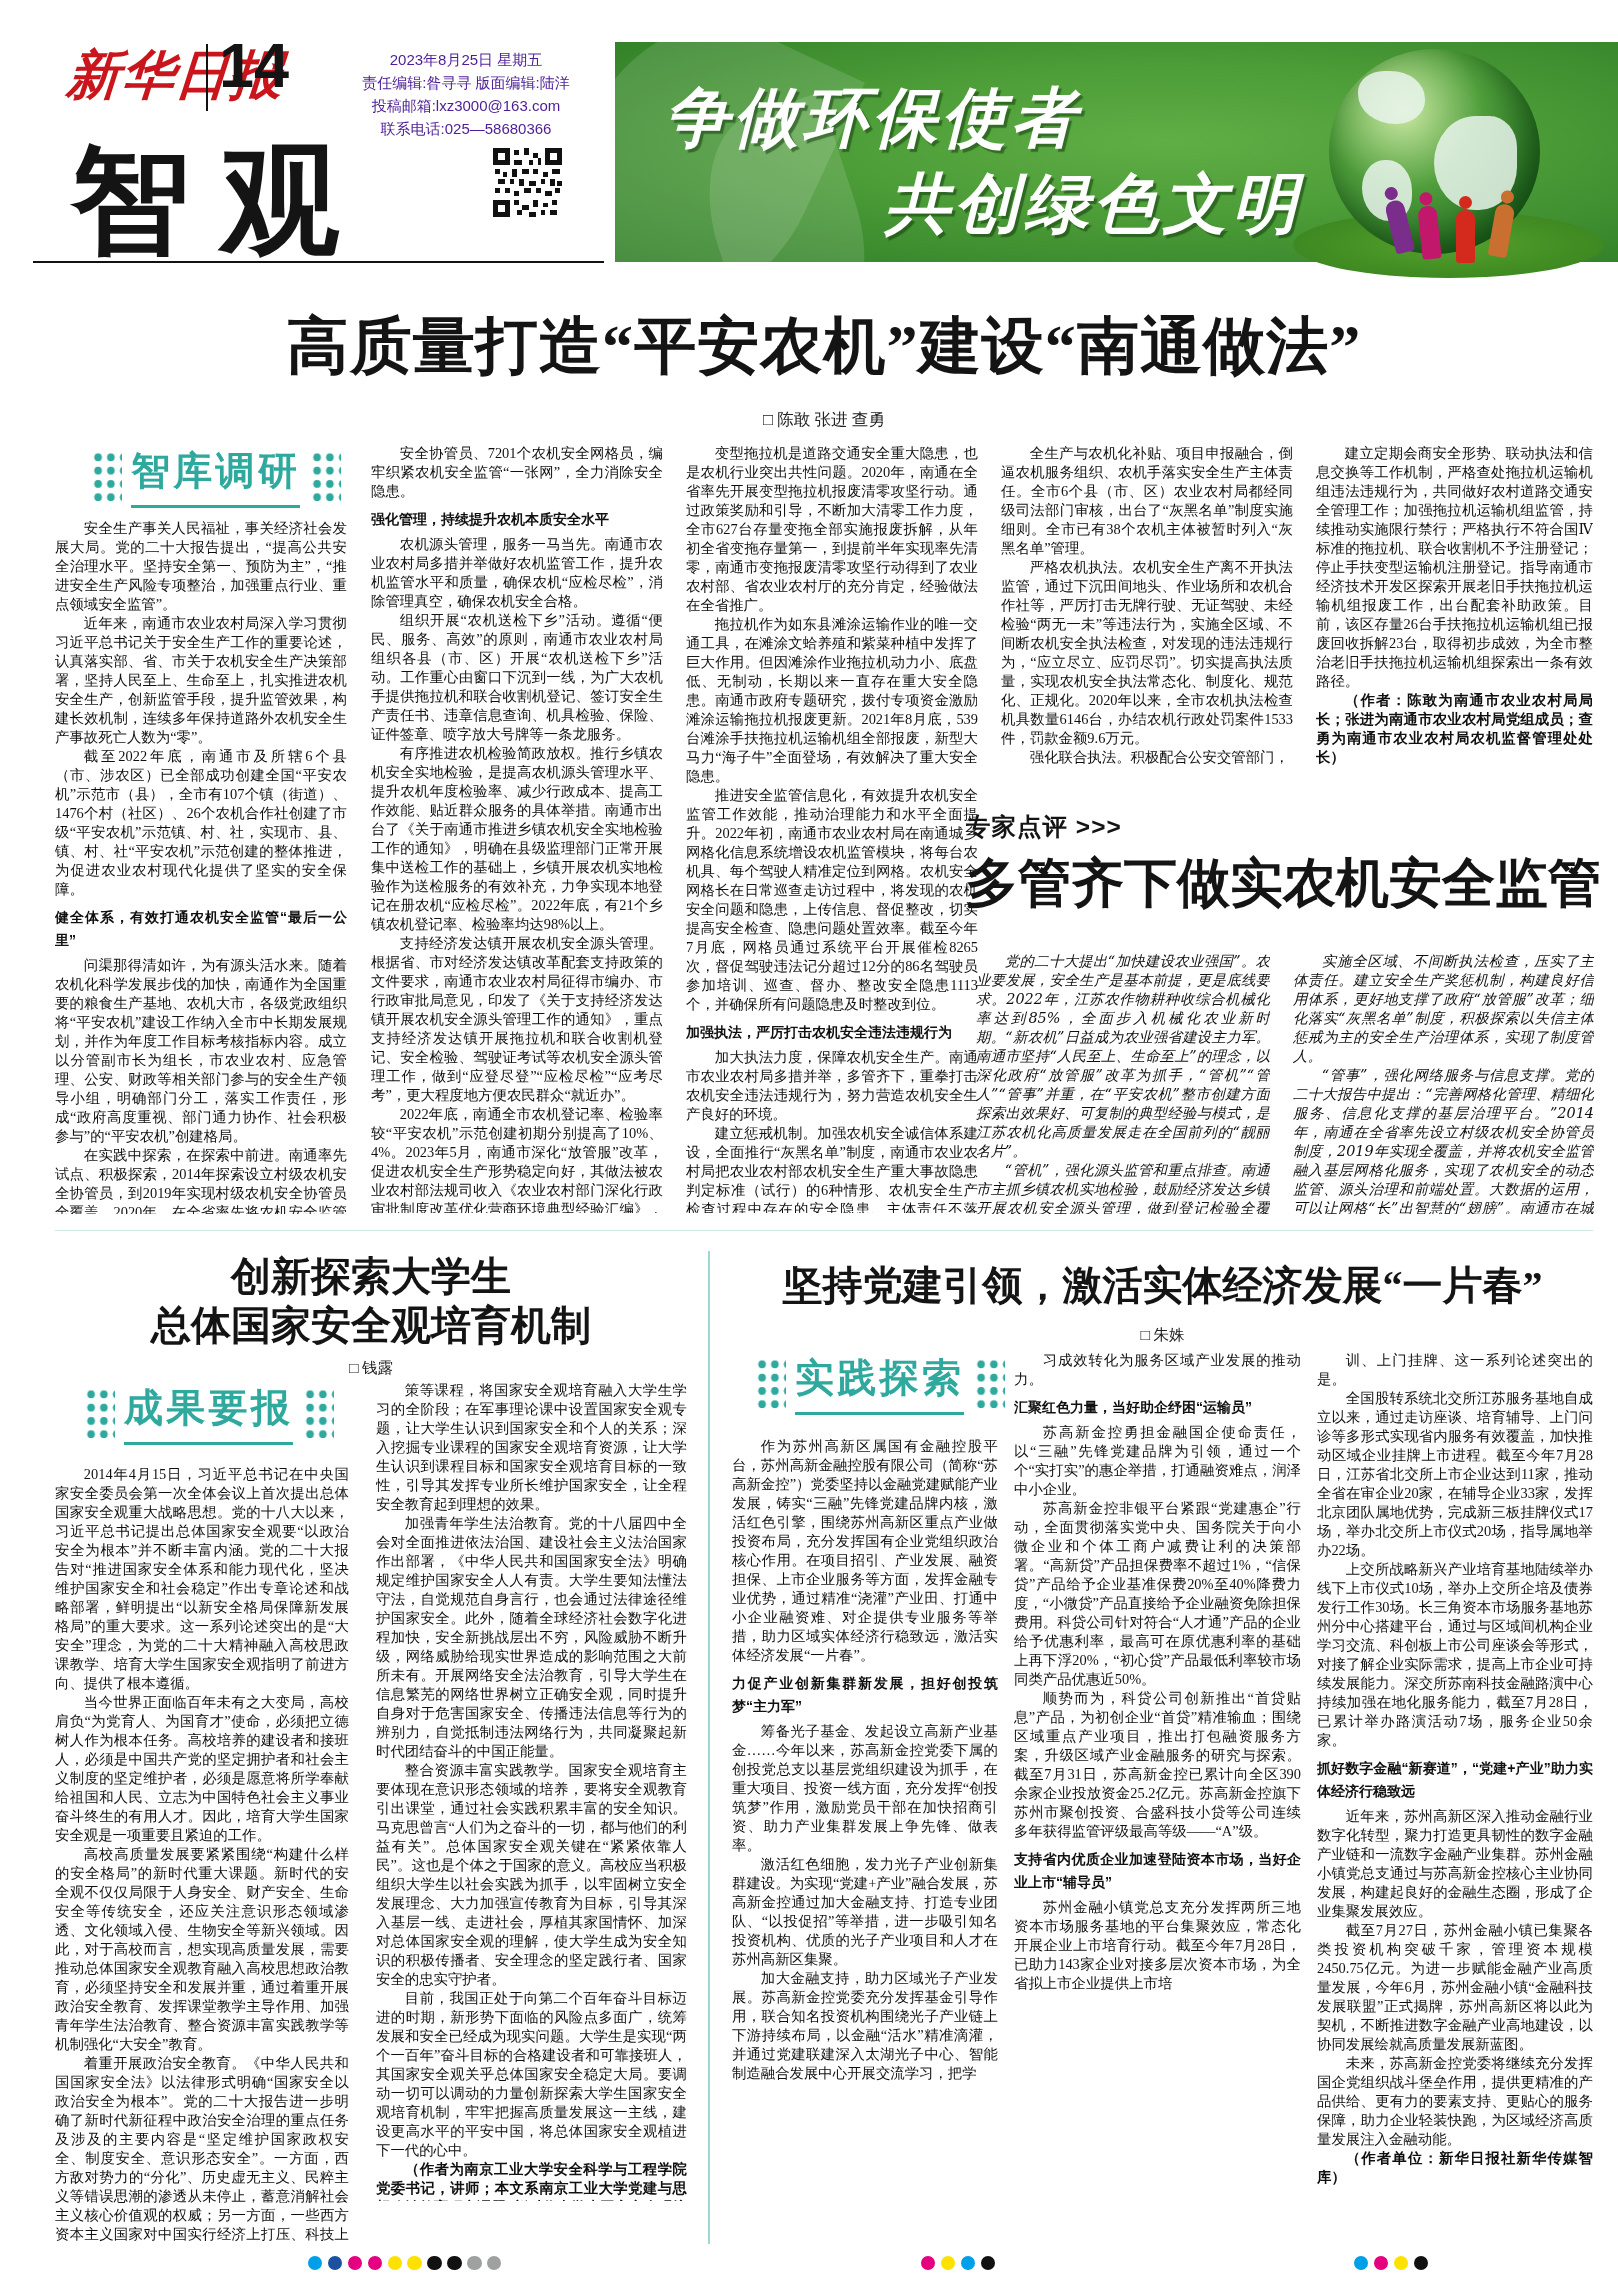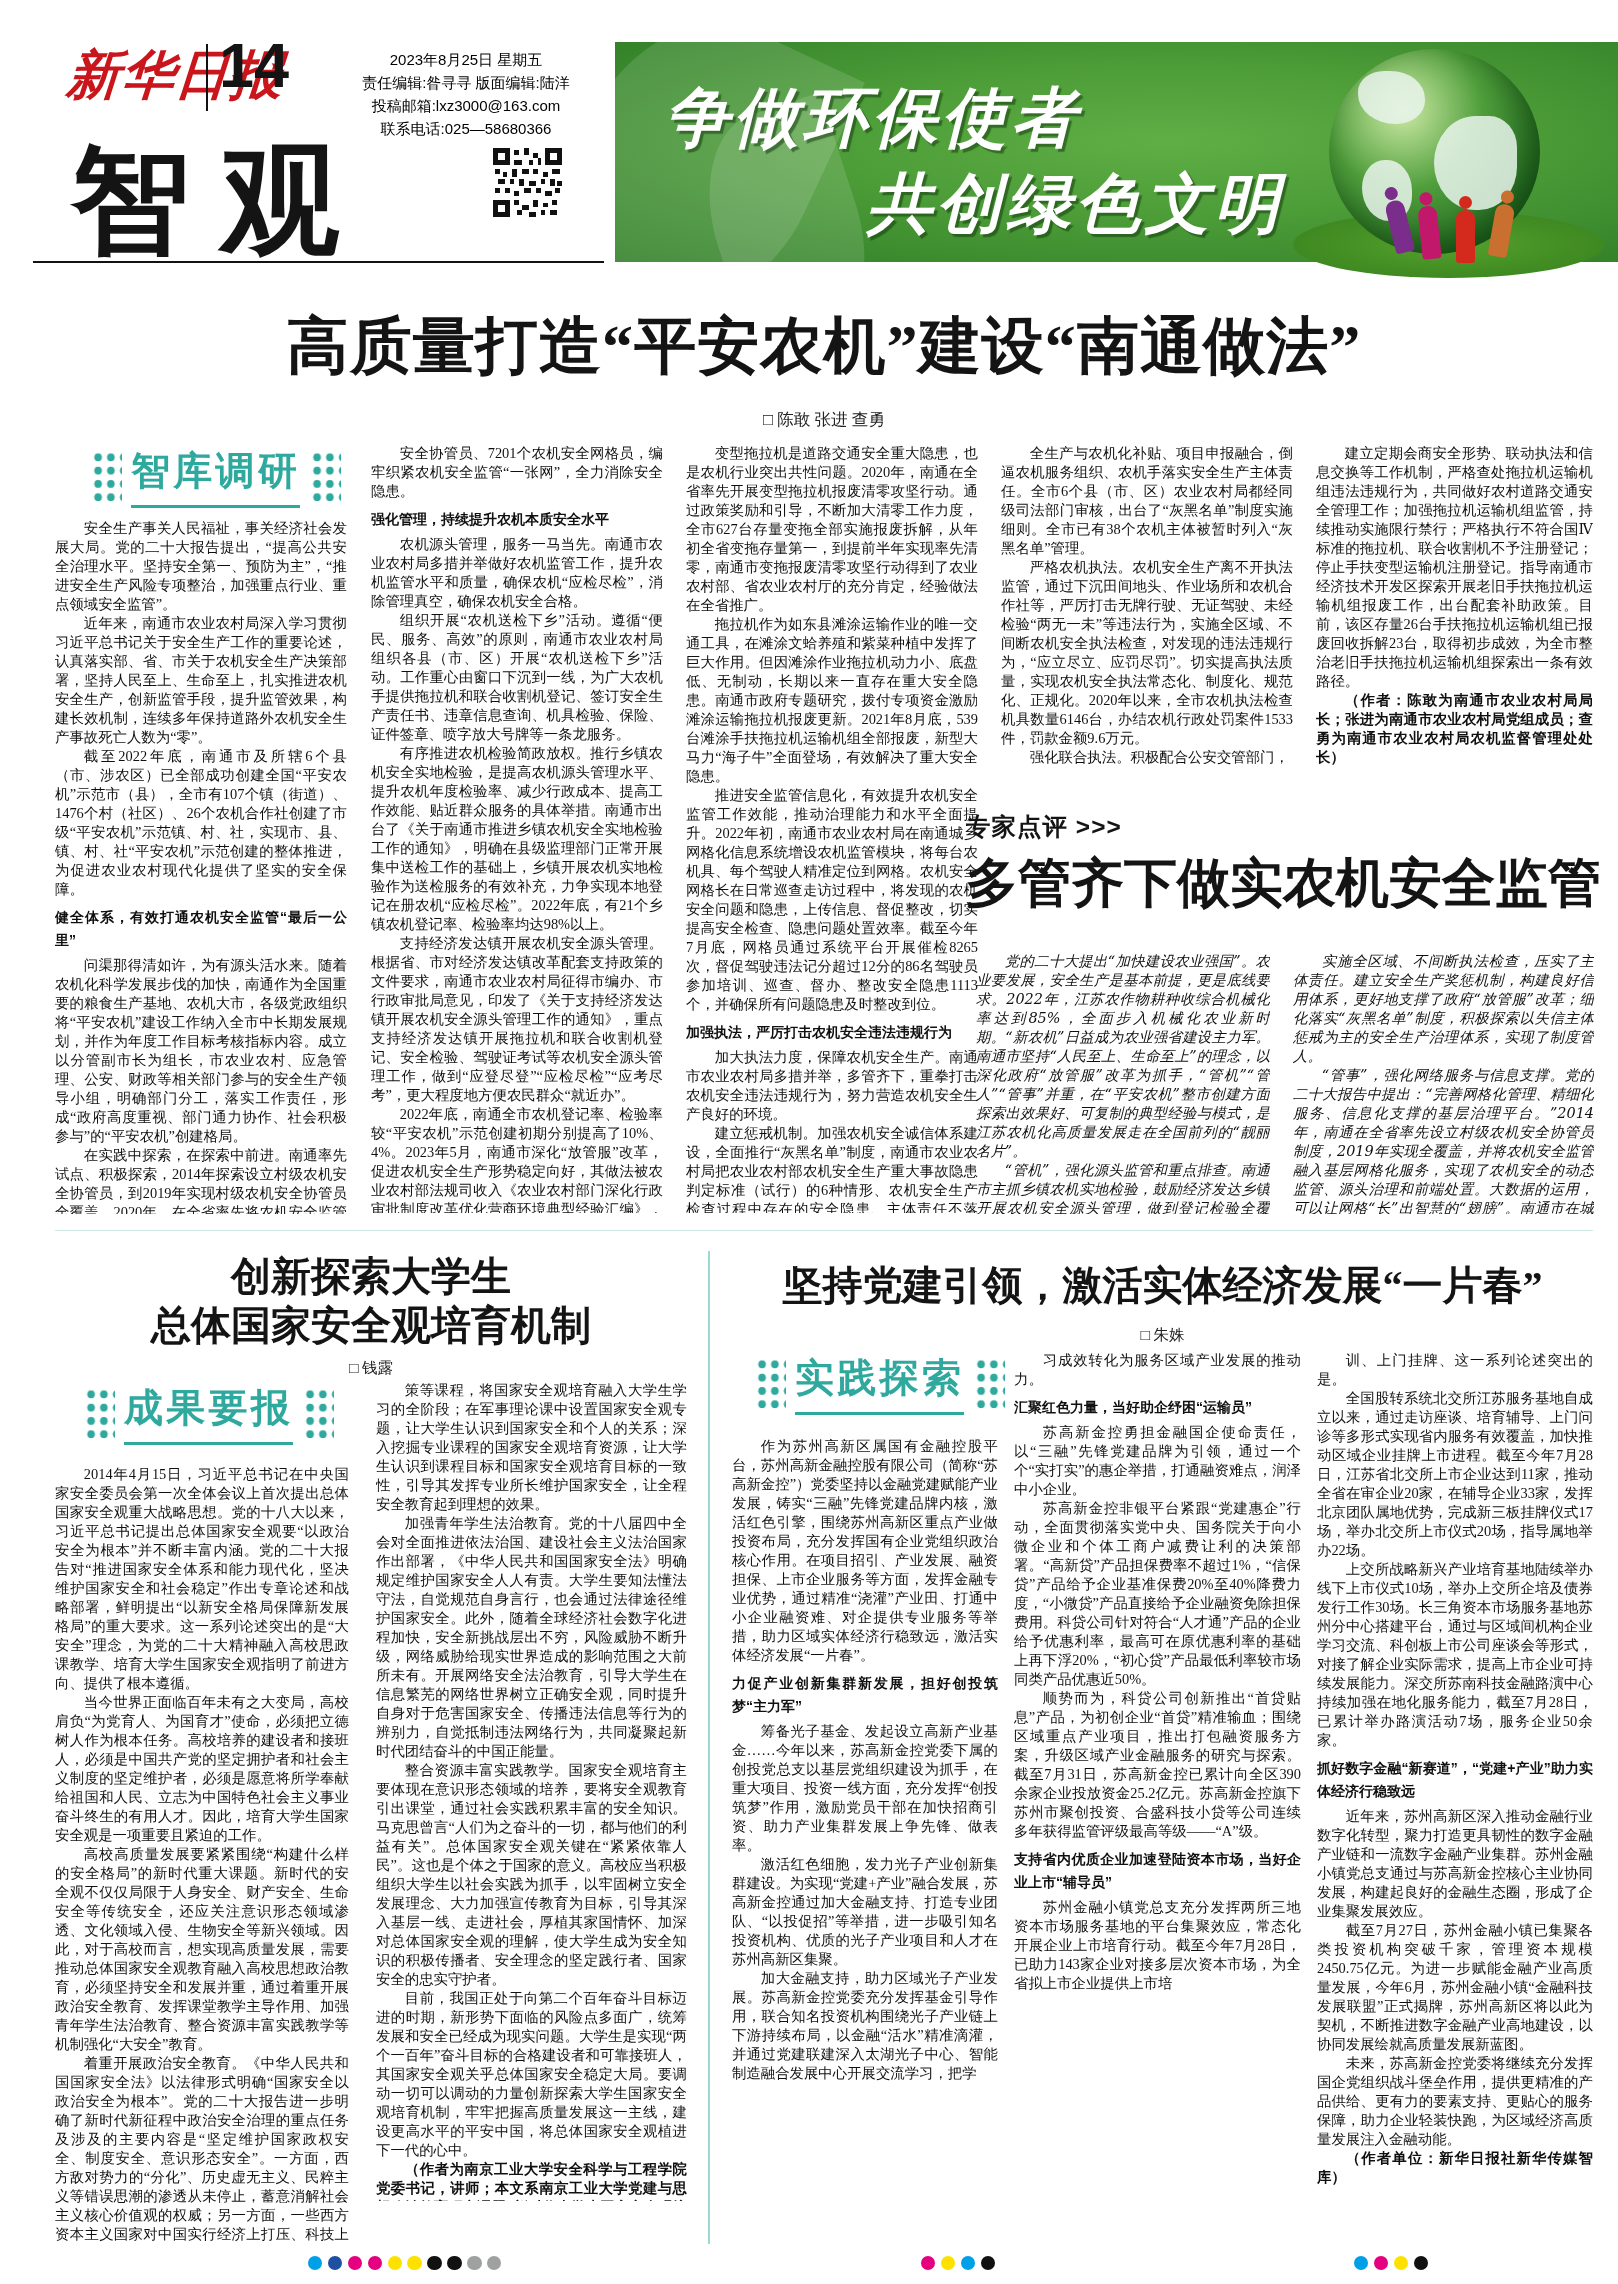--- a/index.html
+++ b/index.html
@@ -4,21 +4,21 @@
 <style>
   html,body{margin:0;padding:0;background:#e8e8e8;}
   .page{position:relative;width:1619px;height:2284px;background:#ffffff;overflow:hidden;
         font-family:"Liberation Serif","DejaVu Serif",serif;color:#141414;}
   
   .masthead{position:absolute;left:67px;top:40px;font-size:53px;font-weight:bold;color:#c9161d;
             font-style:italic;transform:skewX(-4deg);letter-spacing:1.1px;white-space:nowrap;}
   .head-bar{position:absolute;left:206px;top:44px;width:1.7px;height:67px;background:#111;}
   .page-num{position:absolute;left:219px;top:29px;font-size:63px;font-weight:bold;font-family:"Liberation Sans",sans-serif;}
   .dateblock{position:absolute;left:355px;top:48px;width:222px;text-align:center;
-             font-family:"Liberation Sans",sans-serif;font-size:15px;line-height:23px;color:#000000;}
+             font-family:"Liberation Sans",sans-serif;font-size:15px;line-height:23px;color:#4c1d95;}
   .qr{position:absolute;left:493px;top:148px;width:69px;height:69px;}
   .section-title{position:absolute;left:71px;top:121px;font-size:119px;font-weight:bold;letter-spacing:30.5px;
                  font-family:"Liberation Serif",serif;}
   .head-rule{position:absolute;left:33px;top:261px;width:571px;height:1.7px;background:#111;}
   
   .banner{position:absolute;left:615px;top:42px;width:1004px;height:220px;overflow:hidden;
           background:radial-gradient(ellipse at 55% 45%, #5fae45 0%, #4c9c38 45%, #2f7d26 100%);}
   .banner .leaf{position:absolute;background:rgba(255,255,255,0.13);border-radius:50% 0 50% 0;}
   .banner .slog{position:absolute;color:#fff;font-weight:bold;font-family:"Liberation Sans",sans-serif;
                 text-shadow:2.8px 3.3px 1.1px rgba(20,60,15,.55);letter-spacing:4.4px;font-size:65px;font-style:italic;}
@@ -116,21 +116,21 @@
         <rect x="24" y="26" width="3" height="2"></rect>
     </g>
   </svg>
   <div class="section-title">智观</div>
   <div class="head-rule"></div>
 
   <div class="banner">
     <div class="leaf" style="left:-33px;top:-22px;width:233px;height:288px;transform:rotate(25deg);"></div>
     <div class="leaf" style="left:100px;top:67px;width:144px;height:233px;transform:rotate(-18deg);"></div>
     <div class="slog" style="left:49px;top:32px;">争做环保使者</div>
-    <div class="slog" style="left:252px;top:118px;">共创绿色文明</div>
+    <div class="slog" style="left:270px;top:118px;">共创绿色文明</div>
   </div>
   <div class="grass"></div>
   <div class="globe">
     <div class="cont" style="left:29px;top:22px;width:67px;height:53px;"></div>
     <div class="cont" style="left:105px;top:67px;width:83px;height:94px;border-radius:60% 40% 55% 60%;"></div>
     <div class="cont" style="left:33px;top:111px;width:50px;height:61px;border-radius:50% 55% 45% 60%;"></div>
   </div>
   <div class="person" style="left:1390px;top:200px;background:#7b2d8b;transform:rotate(-14deg);"></div>
   <div class="person" style="left:1420px;top:206px;background:#c2186b;transform:rotate(-6deg);"></div>
   <div class="person" style="left:1456px;top:210px;background:#d42a1e;"></div>

